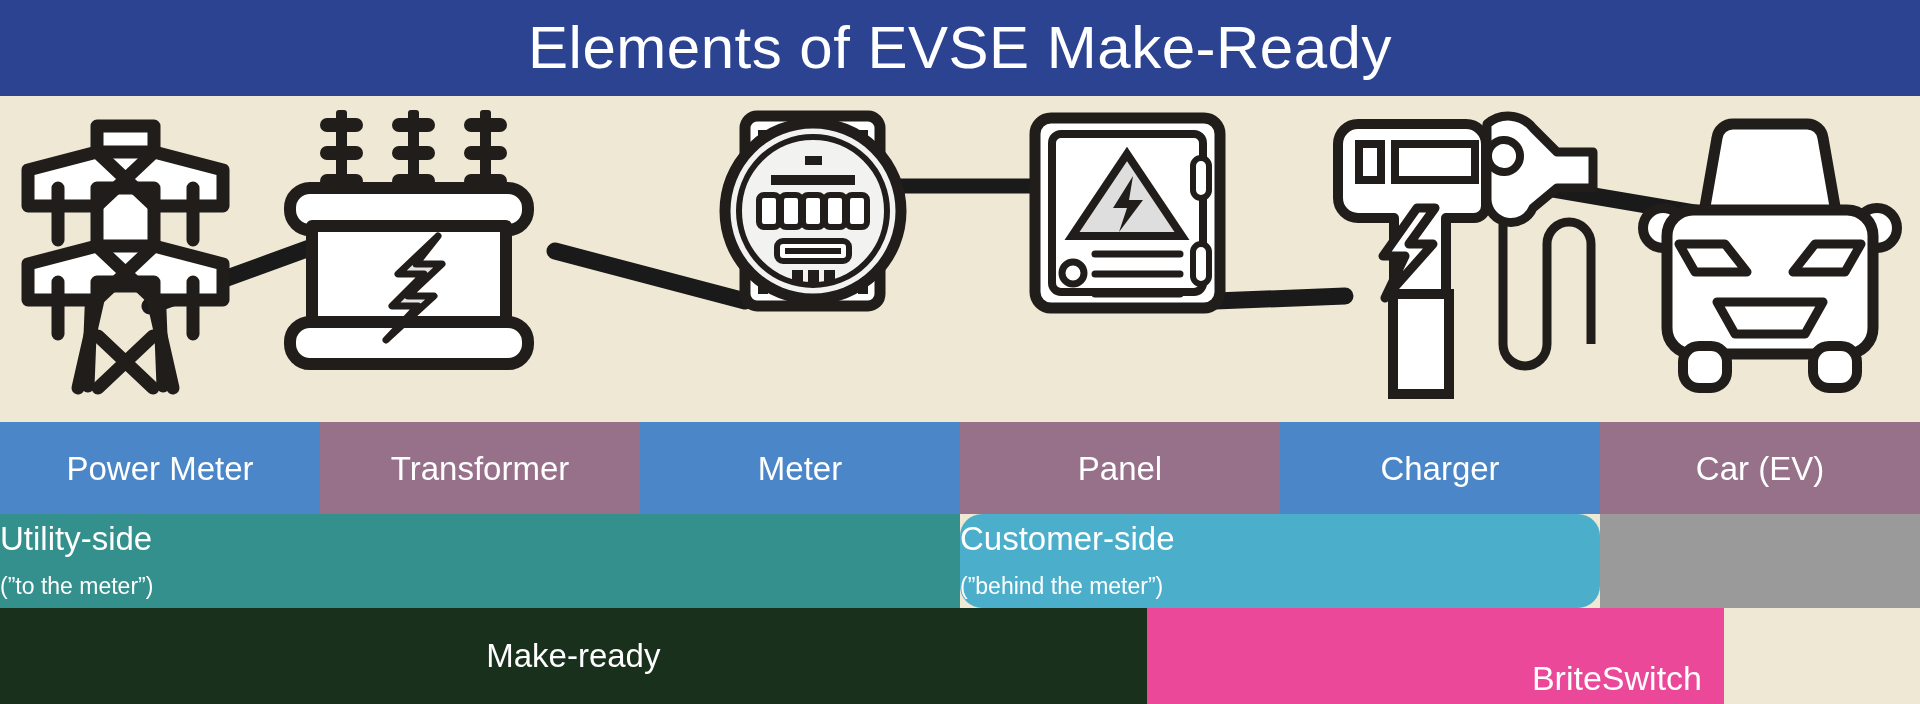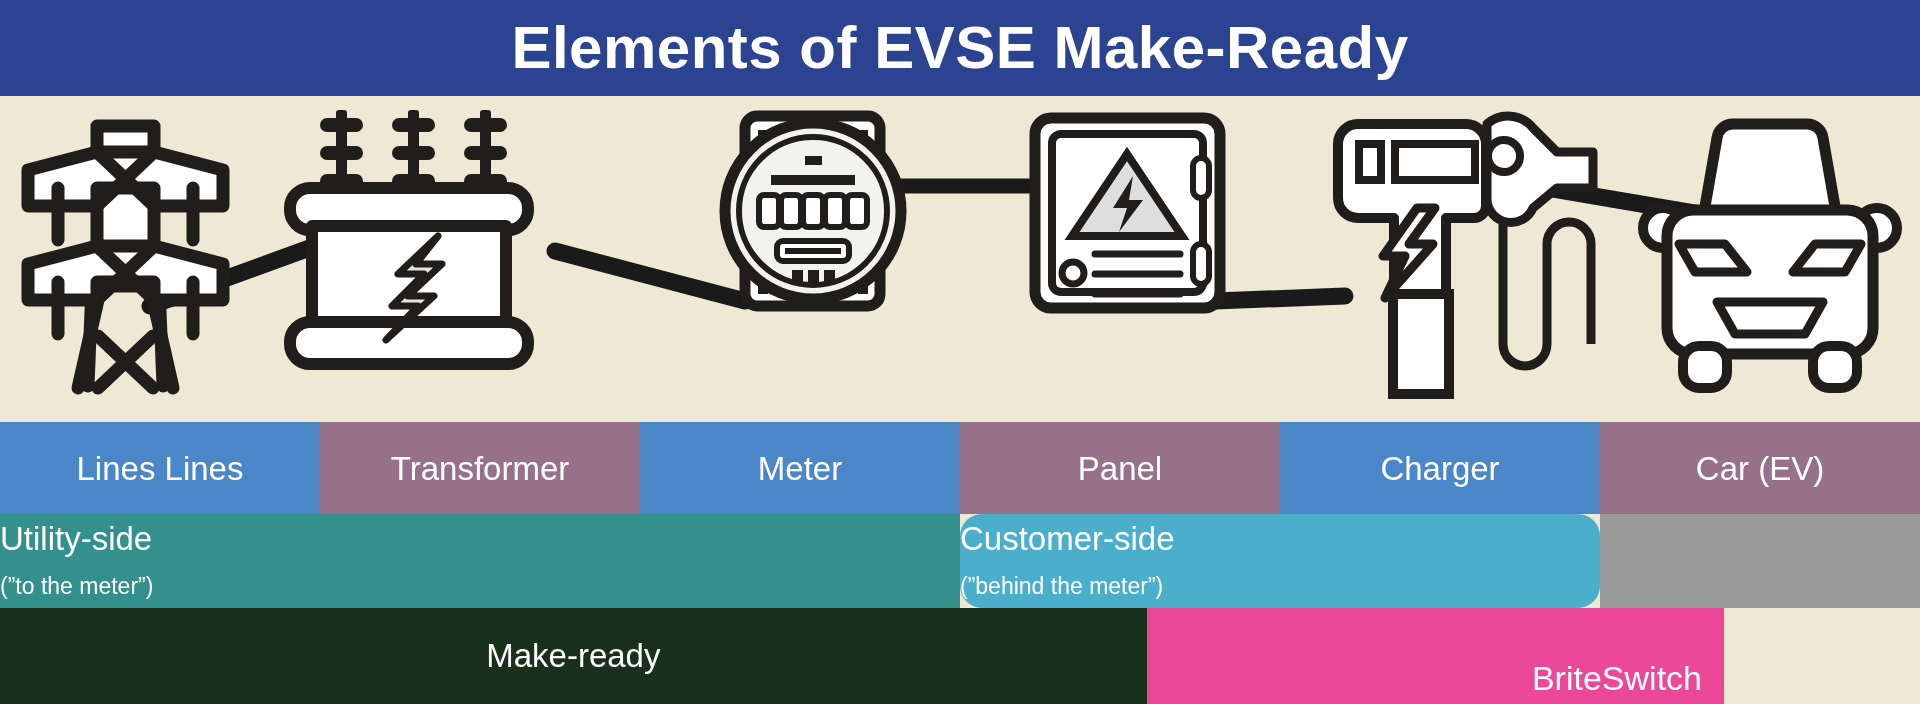--- a/index.html
+++ b/index.html
@@ -10,21 +10,21 @@
   }
   #page { position:relative; width:1920px; height:704px; }
 
   
   .title-bar {
     position:absolute; left:0; top:0; width:1920px; height:96px;
     background:#2b4390;
     display:flex; align-items:center; justify-content:center;
   }
   .title-bar .title {
-    color:#ffffff; font-size:60px; font-weight:700; letter-spacing:0.5px;
+    color:#ffffff; font-size:60px; font-weight:400; letter-spacing:0.5px;
     line-height:1; white-space:nowrap;
   }
 
   
   .diagram {
     position:absolute; left:0; top:96px; width:1920px; height:326px;
     background:#efe8d4; overflow:hidden;
   }
   .diagram svg { display:block; }
 
@@ -208,21 +208,21 @@
         <path d="M72 206 h106 l-18 32 h-70 z" fill="#ffffff" stroke="#211d1a" stroke-width="9" stroke-linejoin="round"></path>
 
         <rect x="38" y="250" width="44" height="42" rx="16" fill="#ffffff" stroke="#211d1a" stroke-width="10"></rect>
         <rect x="168" y="250" width="44" height="42" rx="16" fill="#ffffff" stroke="#211d1a" stroke-width="10"></rect>
       </g>
     </svg>
   </div>
 
   <div class="component-row">
     <div class="component-cell" style="background:#4a86c8">
-      <span>Lines Lines</span>
+      <span>Power Meter</span>
     </div>
     <div class="component-cell" style="background:#97718a">
       <span>Transformer</span>
     </div>
     <div class="component-cell" style="background:#4a86c8">
       <span>Meter</span>
     </div>
     <div class="component-cell" style="background:#97718a">
       <span>Panel</span>
     </div>

